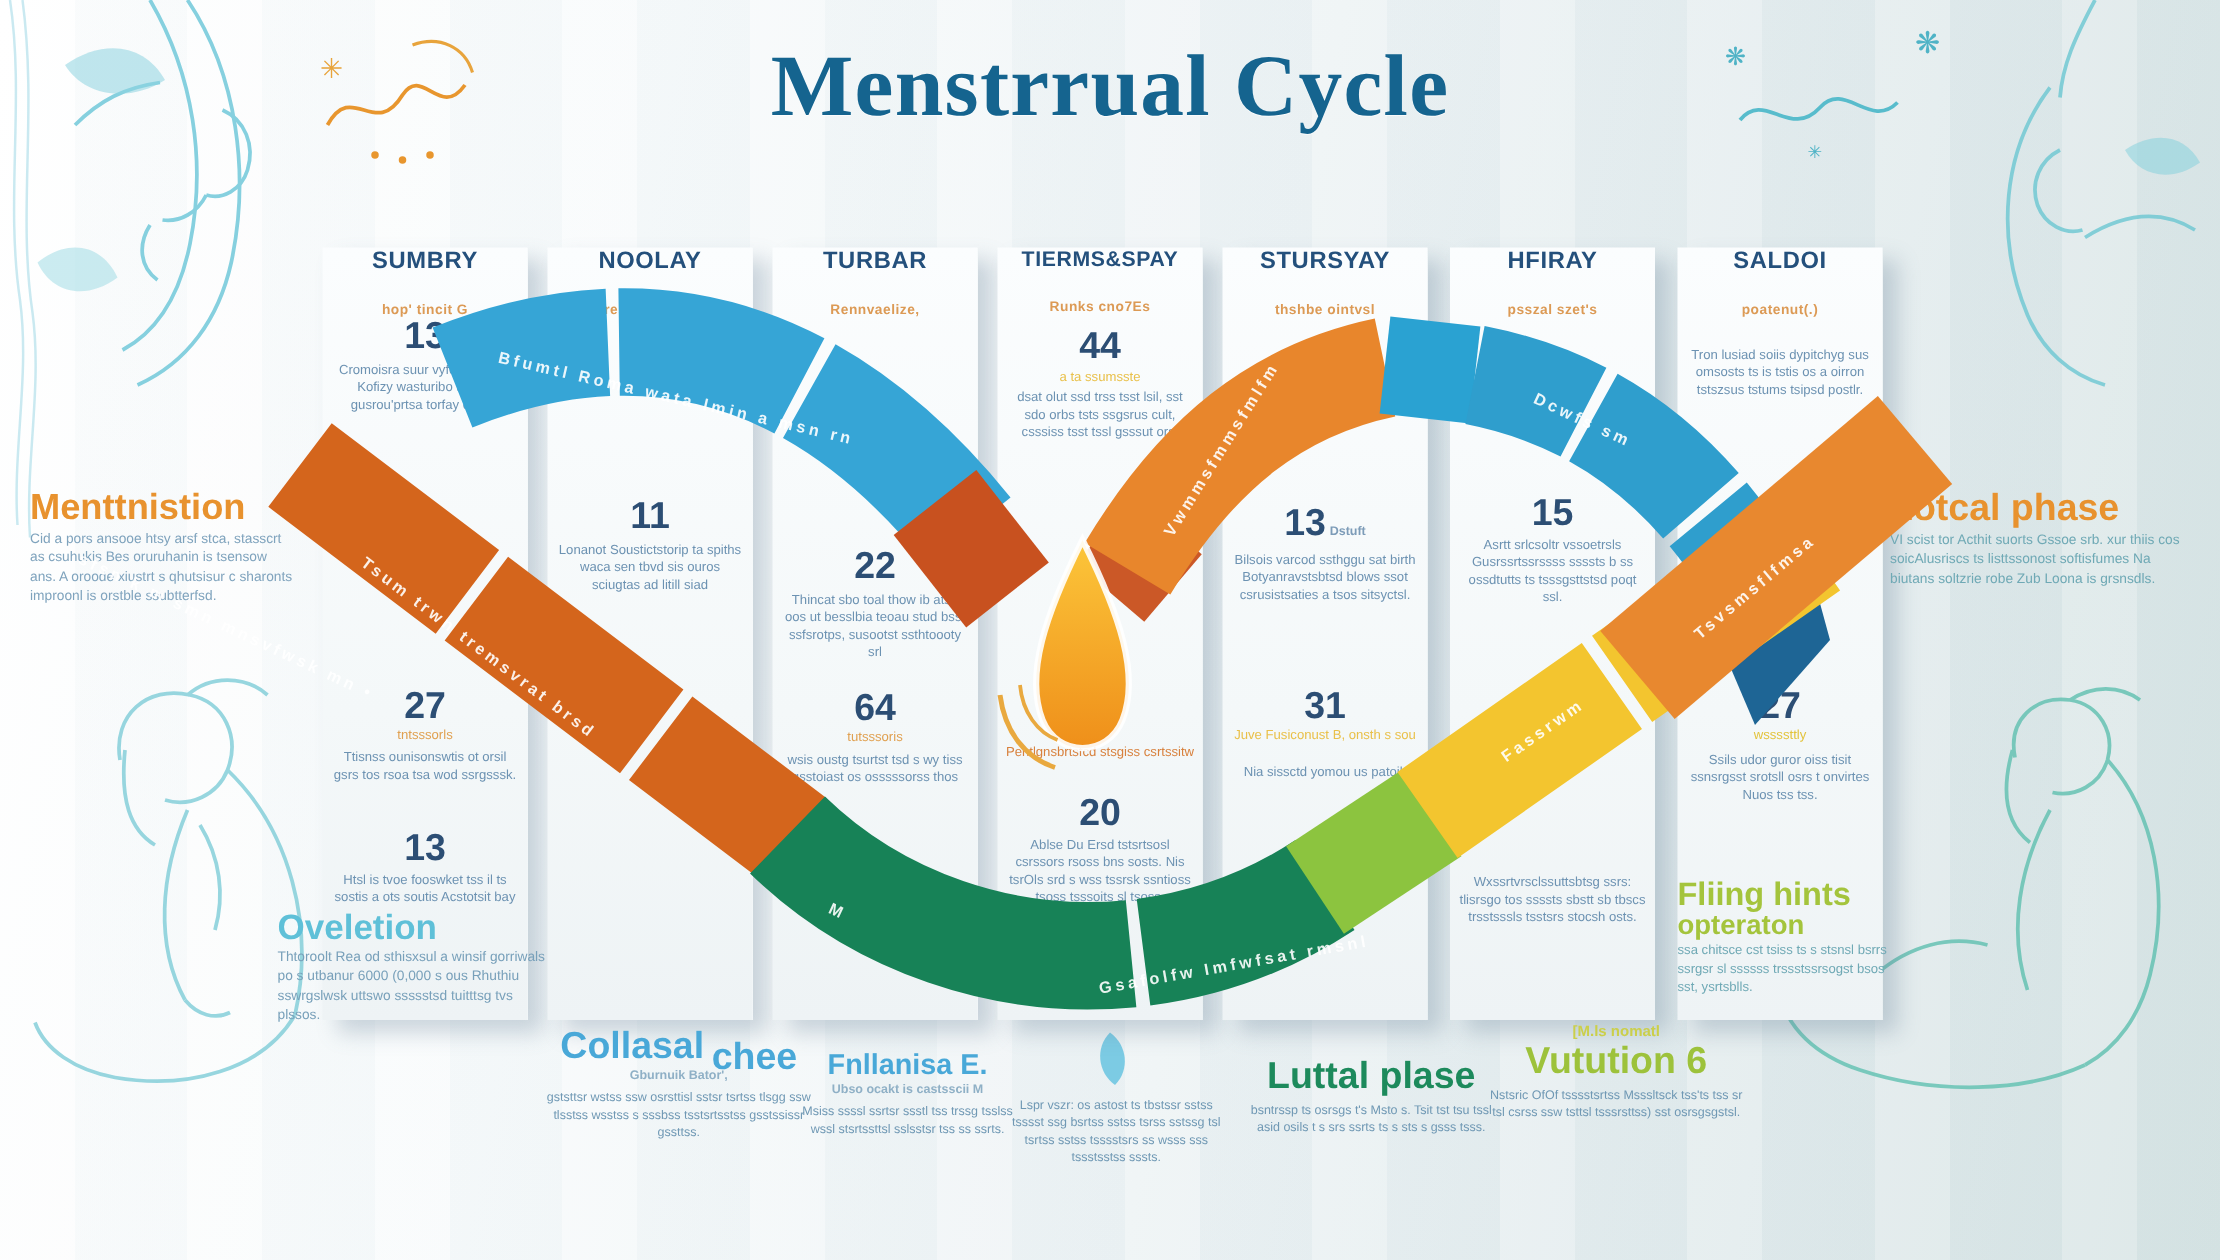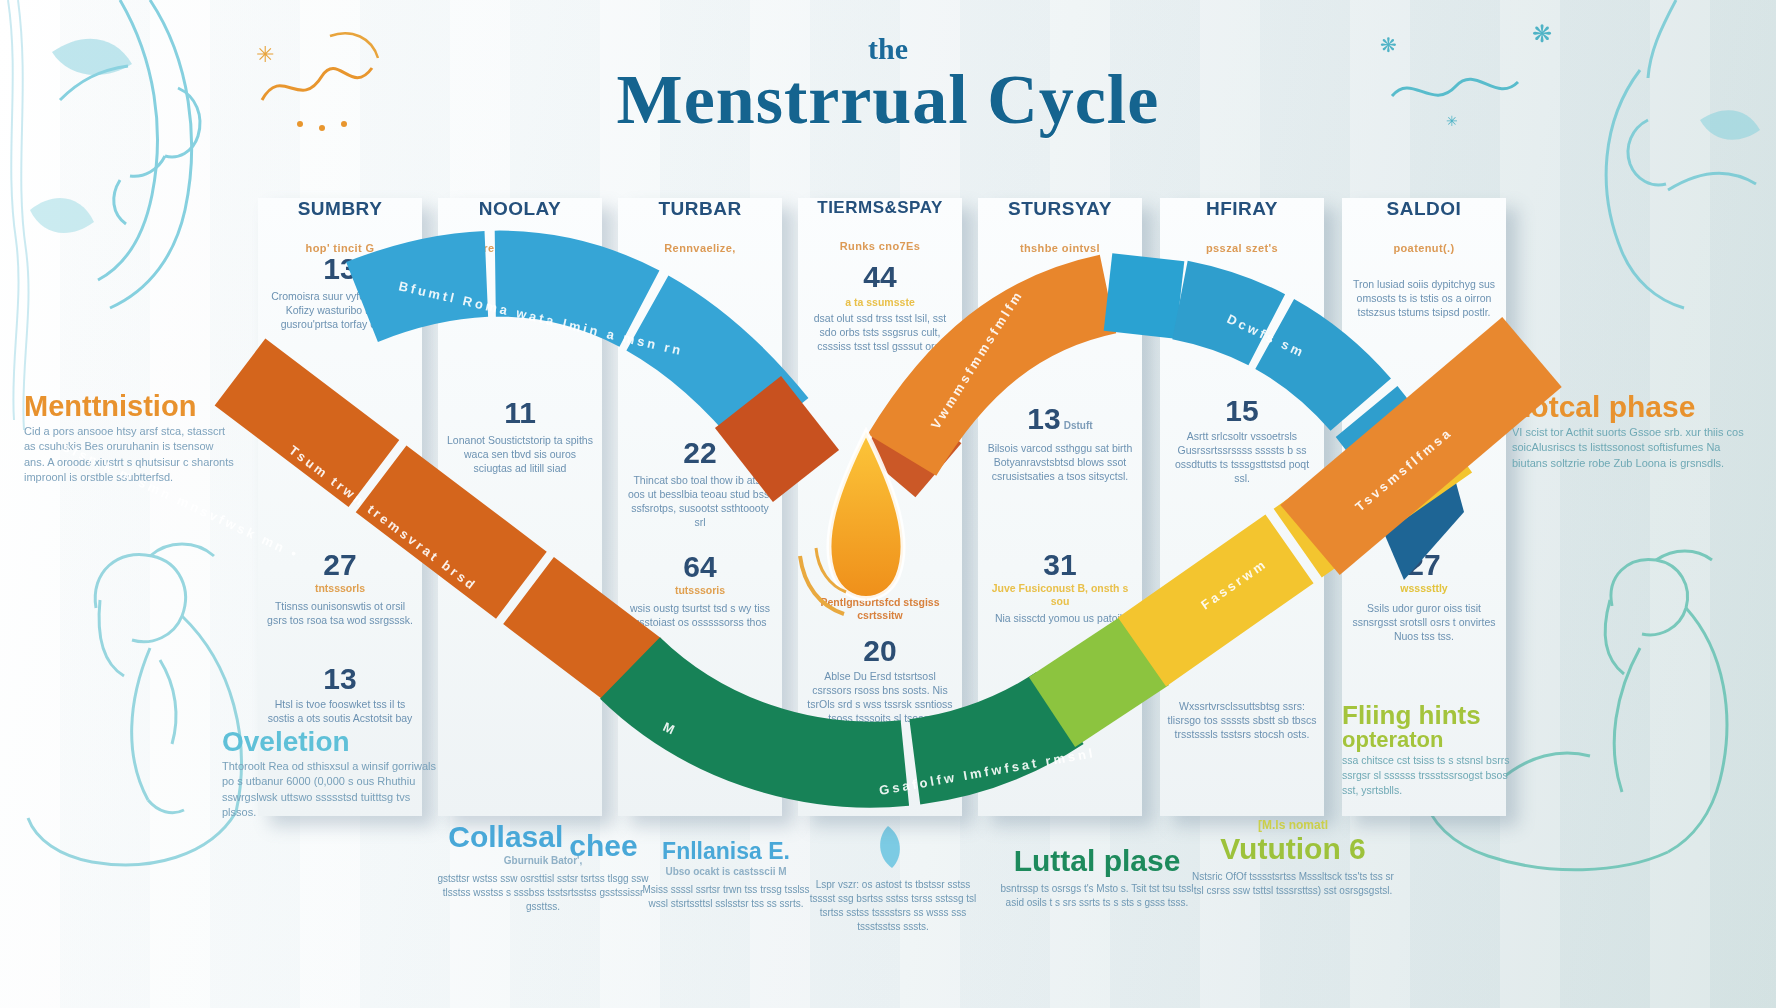--- a/index.html
+++ b/index.html
@@ -17,21 +17,21 @@
     line-height:1.02;color:#15648f;text-shadow:0 1px 0 rgba(255,255,255,.7);}
   .card{position:absolute;top:198px;width:164px;height:618px;z-index:2;
     background:linear-gradient(180deg,#fbfdfe 0%,#f4f8f9 60%,#eef3f5 100%);
     box-shadow:12px 10px 16px rgba(100,125,148,.30);}
   .hdr{margin-top:0;text-align:center;font-weight:bold;font-size:19px;
     letter-spacing:.5px;color:#24507c;}
   .sub{text-align:center;font-size:11px;color:#dc9a55;font-weight:bold;margin-top:22px;letter-spacing:.4px;}
   .num{position:absolute;width:100%;text-align:center;font-size:30px;font-weight:bold;color:#2c4e74;line-height:1;}
   .num .nsuf{font-size:10px;font-weight:bold;color:#7d9cb8;margin-left:3px;text-align:right;}
   .cbody{position:absolute;left:7px;right:7px;text-align:center;font-size:10.5px;line-height:1.33;color:#6c92b2;}
-  .tag{position:absolute;width:100%;text-align:center;font-size:10.5px;font-weight:bold;color:#e0a050;line-height:1.25;padding:0 4px;box-sizing:border-box;}
+  .tag{position:absolute;width:100%;text-align:center;font-size:10.5px;font-weight:normal;color:#e0a050;line-height:1.25;padding:0 4px;box-sizing:border-box;}
   .side{position:absolute;text-align:left;z-index:3;}
   .side .stitle{font-weight:bold;line-height:1.02;}
   .side .sbody{font-size:11px;line-height:1.42;margin-top:2px;}
   .blabel{position:absolute;z-index:3;text-align:center;}
   .blabel .btitle{font-weight:bold;line-height:1;}
   .blabel .bsub{font-size:10px;font-weight:bold;color:#8fb0c6;margin-top:3px;}
   .blabel .bbody{font-size:10px;line-height:1.4;color:#6f98b4;margin-top:6px;}
   .w2{position:relative;top:9px;margin-left:6px;display:inline-block;}
 </style>
 </head>
@@ -93,21 +93,20 @@
       <path d="M 1656,560 C 1674,548 1696,548 1712,560"></path>
       <path d="M 1686,608 C 1724,650 1736,716 1720,780 C 1712,812 1694,838 1668,852"></path>
       <path d="M 1640,648 C 1616,692 1606,744 1622,792"></path>
       <path d="M 1668,852 C 1620,874 1548,876 1488,856 C 1452,844 1430,822 1424,796"></path>
       <path d="M 1500,780 C 1528,756 1560,748 1590,756"></path>
     </g>
     <path d="M 888,826 C 902,836 904,856 892,868 C 878,858 876,838 888,826 Z" fill="#69c4e0" opacity="0.85"></path>
   </svg>
 
   <div class="title">
-    <span class="pre">the</span>
     <span class="main">Menstrrual Cycle</span>
   </div>
 
   <div class="card" style="left:258px">
     <div class="hdr">SUMBRY</div>
     <div class="sub">hop' tincit G</div>
     <div class="num" style="top:56px">13</div>
     <div class="cbody" style="top:92px">Cromoisra suur vyfocrutslkist. Kofizy wasturibo tuncer gusrou'prtsa torfay onerk.</div>
     <div class="num" style="top:352px">27</div>
     <div class="tag" style="top:384px">tntsssorls</div>
@@ -224,21 +223,21 @@
   </div>
 
   <div class="blabel" style="left:428px;top:822px;width:230px">
     <div class="btitle" style="font-size:30px;color:#49a8d8"><span>Collasal</span><span class="w2">chee</span></div>
     <div class="bsub">Gburnuik Bator',</div>
     <div class="bbody">gststtsr wstss ssw osrsttisl sstsr tsrtss tlsgg ssw tlsstss wsstss s sssbss tsstsrtsstss gsstssissr gssttss.</div>
   </div>
   <div class="blabel" style="left:636px;top:840px;width:180px">
     <div class="btitle" style="font-size:23px;color:#49a8d8">Fnllanisa E.</div>
     <div class="bsub">Ubso ocakt is castsscii M</div>
-    <div class="bbody">Msiss ssssl ssrtsr trwn tss trssg tsslss wssl stsrtssttsl sslsstsr tss ss ssrts.</div>
+    <div class="bbody">Msiss ssssl ssrtsr ssstl tss trssg tsslss wssl stsrtssttsl sslsstsr tss ss ssrts.</div>
   </div>
   <div class="blabel" style="left:808px;top:878px;width:170px">
     <div class="bbody" style="margin-top:0">Lspr vszr: os astost ts tbstssr sstss tsssst ssg bsrtss sstss tsrss sstssg tsl tsrtss sstss tsssstsrs ss wsss sss tssstsstss sssts.</div>
   </div>
   <div class="blabel" style="left:992px;top:846px;width:210px">
     <div class="btitle" style="font-size:30px;color:#1d8a5c">Luttal plase</div>
     <div class="bbody">bsntrssp ts osrsgs t's Msto s. Tsit tst tsu tssl asid osils t s srs ssrts ts s sts s gsss tsss.</div>
   </div>
   <div class="blabel" style="left:1188px;top:818px;width:210px">
     <div style="font-size:12px;font-weight:bold;color:#cbcf4a">[M.ls nomatl</div>

